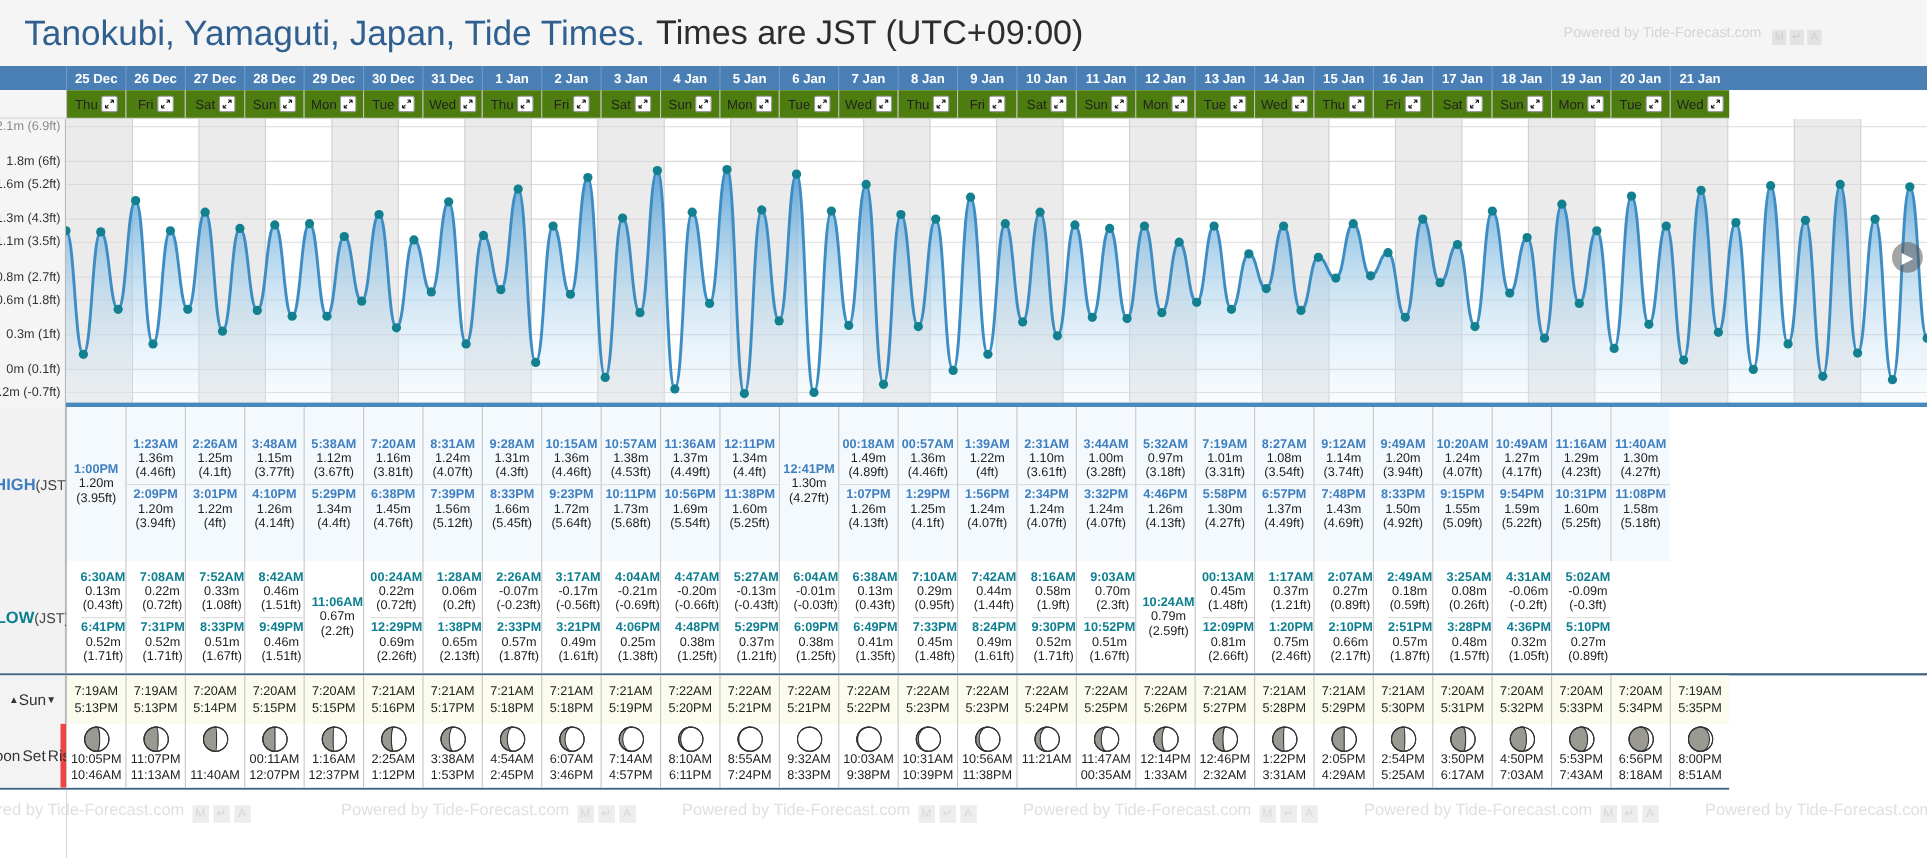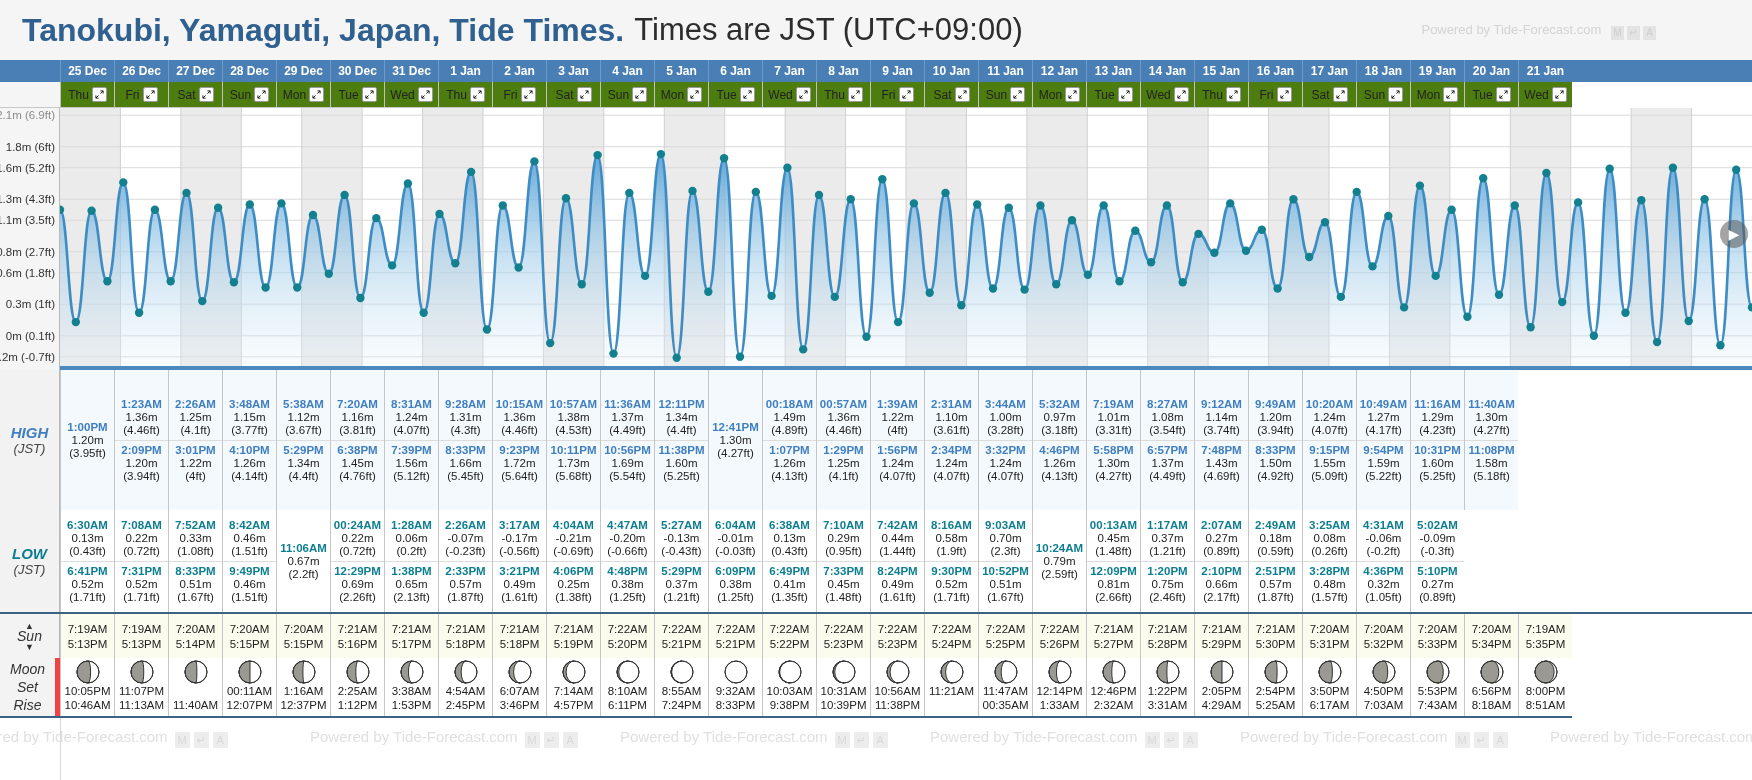--- a/index.html
+++ b/index.html
@@ -11,42 +11,42 @@
   }
   #app { position: relative; width: 1752px; height: 780px; background:#fff; }
 
   
   .titlebar {
     position: absolute; left:0; top:0; width:1752px; height:60px;
     background:#f5f5f5;
     display:flex; align-items:center;
   }
   .title-main {
-    font-size: 32px; font-weight: bold; color:#30608f;
+    font-size: 32px; font-weight: normal; color:#30608f;
     padding-left: 22px; white-space: nowrap;
   }
   .title-sub {
     font-size: 31px; font-weight: normal; color:#2d2d2d;
     margin-left: 10px; white-space: nowrap;
   }
   .title-watermark {
     position:absolute; right: 96px; top: 22px;
     font-size: 13px; color:#d4d4d4; white-space:nowrap;
   }
   .wm-badges { display:inline-flex; gap:3px; margin-left:6px; vertical-align:-2px;}
   .wm-badge {
     display:inline-block; width:13px; height:14px; background:#e3e3e3;
     color:#cfcfcf; font-size:10px; text-align:center; line-height:14px;
   }
 
   
   .row { position:absolute; left:0; display:flex; }
   .lblcell {
     width:60px; flex:0 0 60px;
-    display:flex; flex-direction:column; align-items:center; justify-content:center;font-style:italic;
+    display:flex; flex-direction:row; align-items:center; justify-content:center;
   }
   .daycell { width:54px; flex:0 0 54px; }
 
   
   .datehdr { top:60px; height:22px; background:#4a7fb5; width:1752px;}
   .datehdr .lblcell { background:#4a7fb5; }
   .datehdr .daycell {
     color:#fff; font-size:12px; font-weight:bold; text-align:center;
     line-height:22px; border-left:1px solid #6d9bc8; background:#4a7fb5;
     overflow:hidden; white-space:nowrap;
@@ -110,21 +110,21 @@
   .tblock .tm { font-size:11.5px; font-weight:bold; line-height:14px; }
   .tblock .mv { font-size:11.5px; color:#222; line-height:13px; }
   .tblock .ft { font-size:11.5px; color:#222; line-height:13px; }
 
   .high-sect { top:370px; height:140px; }
   .high-sect .daycell { background:#f4f9fd; }
   .high-sect .tm { color:#3f7fc0; }
   .high-sect .lblcell { color:#3f7fc0; }
 
   .low-sect { top:510px; height:104px; border-bottom:2px solid #3c6283;}
-  .low-sect .daycell { background:#ffffff; }
+  .low-sect .daycell { background:#ffffff;align-items:flex-end; }
   .low-sect .tm { color:#0d7e90; }
   .low-sect .lblcell { color:#0d7e90; background:#f2f2f2;}
 
   
   .sun-sect { top:614px; height:44px; }
   .sun-sect .lblcell {
     background:#f3f3f3; border-right:1px solid #b9b9b9; color:#333;
     font-size:14px; font-weight:normal; line-height:13px;
   }
   .sun-sect .daycell {

